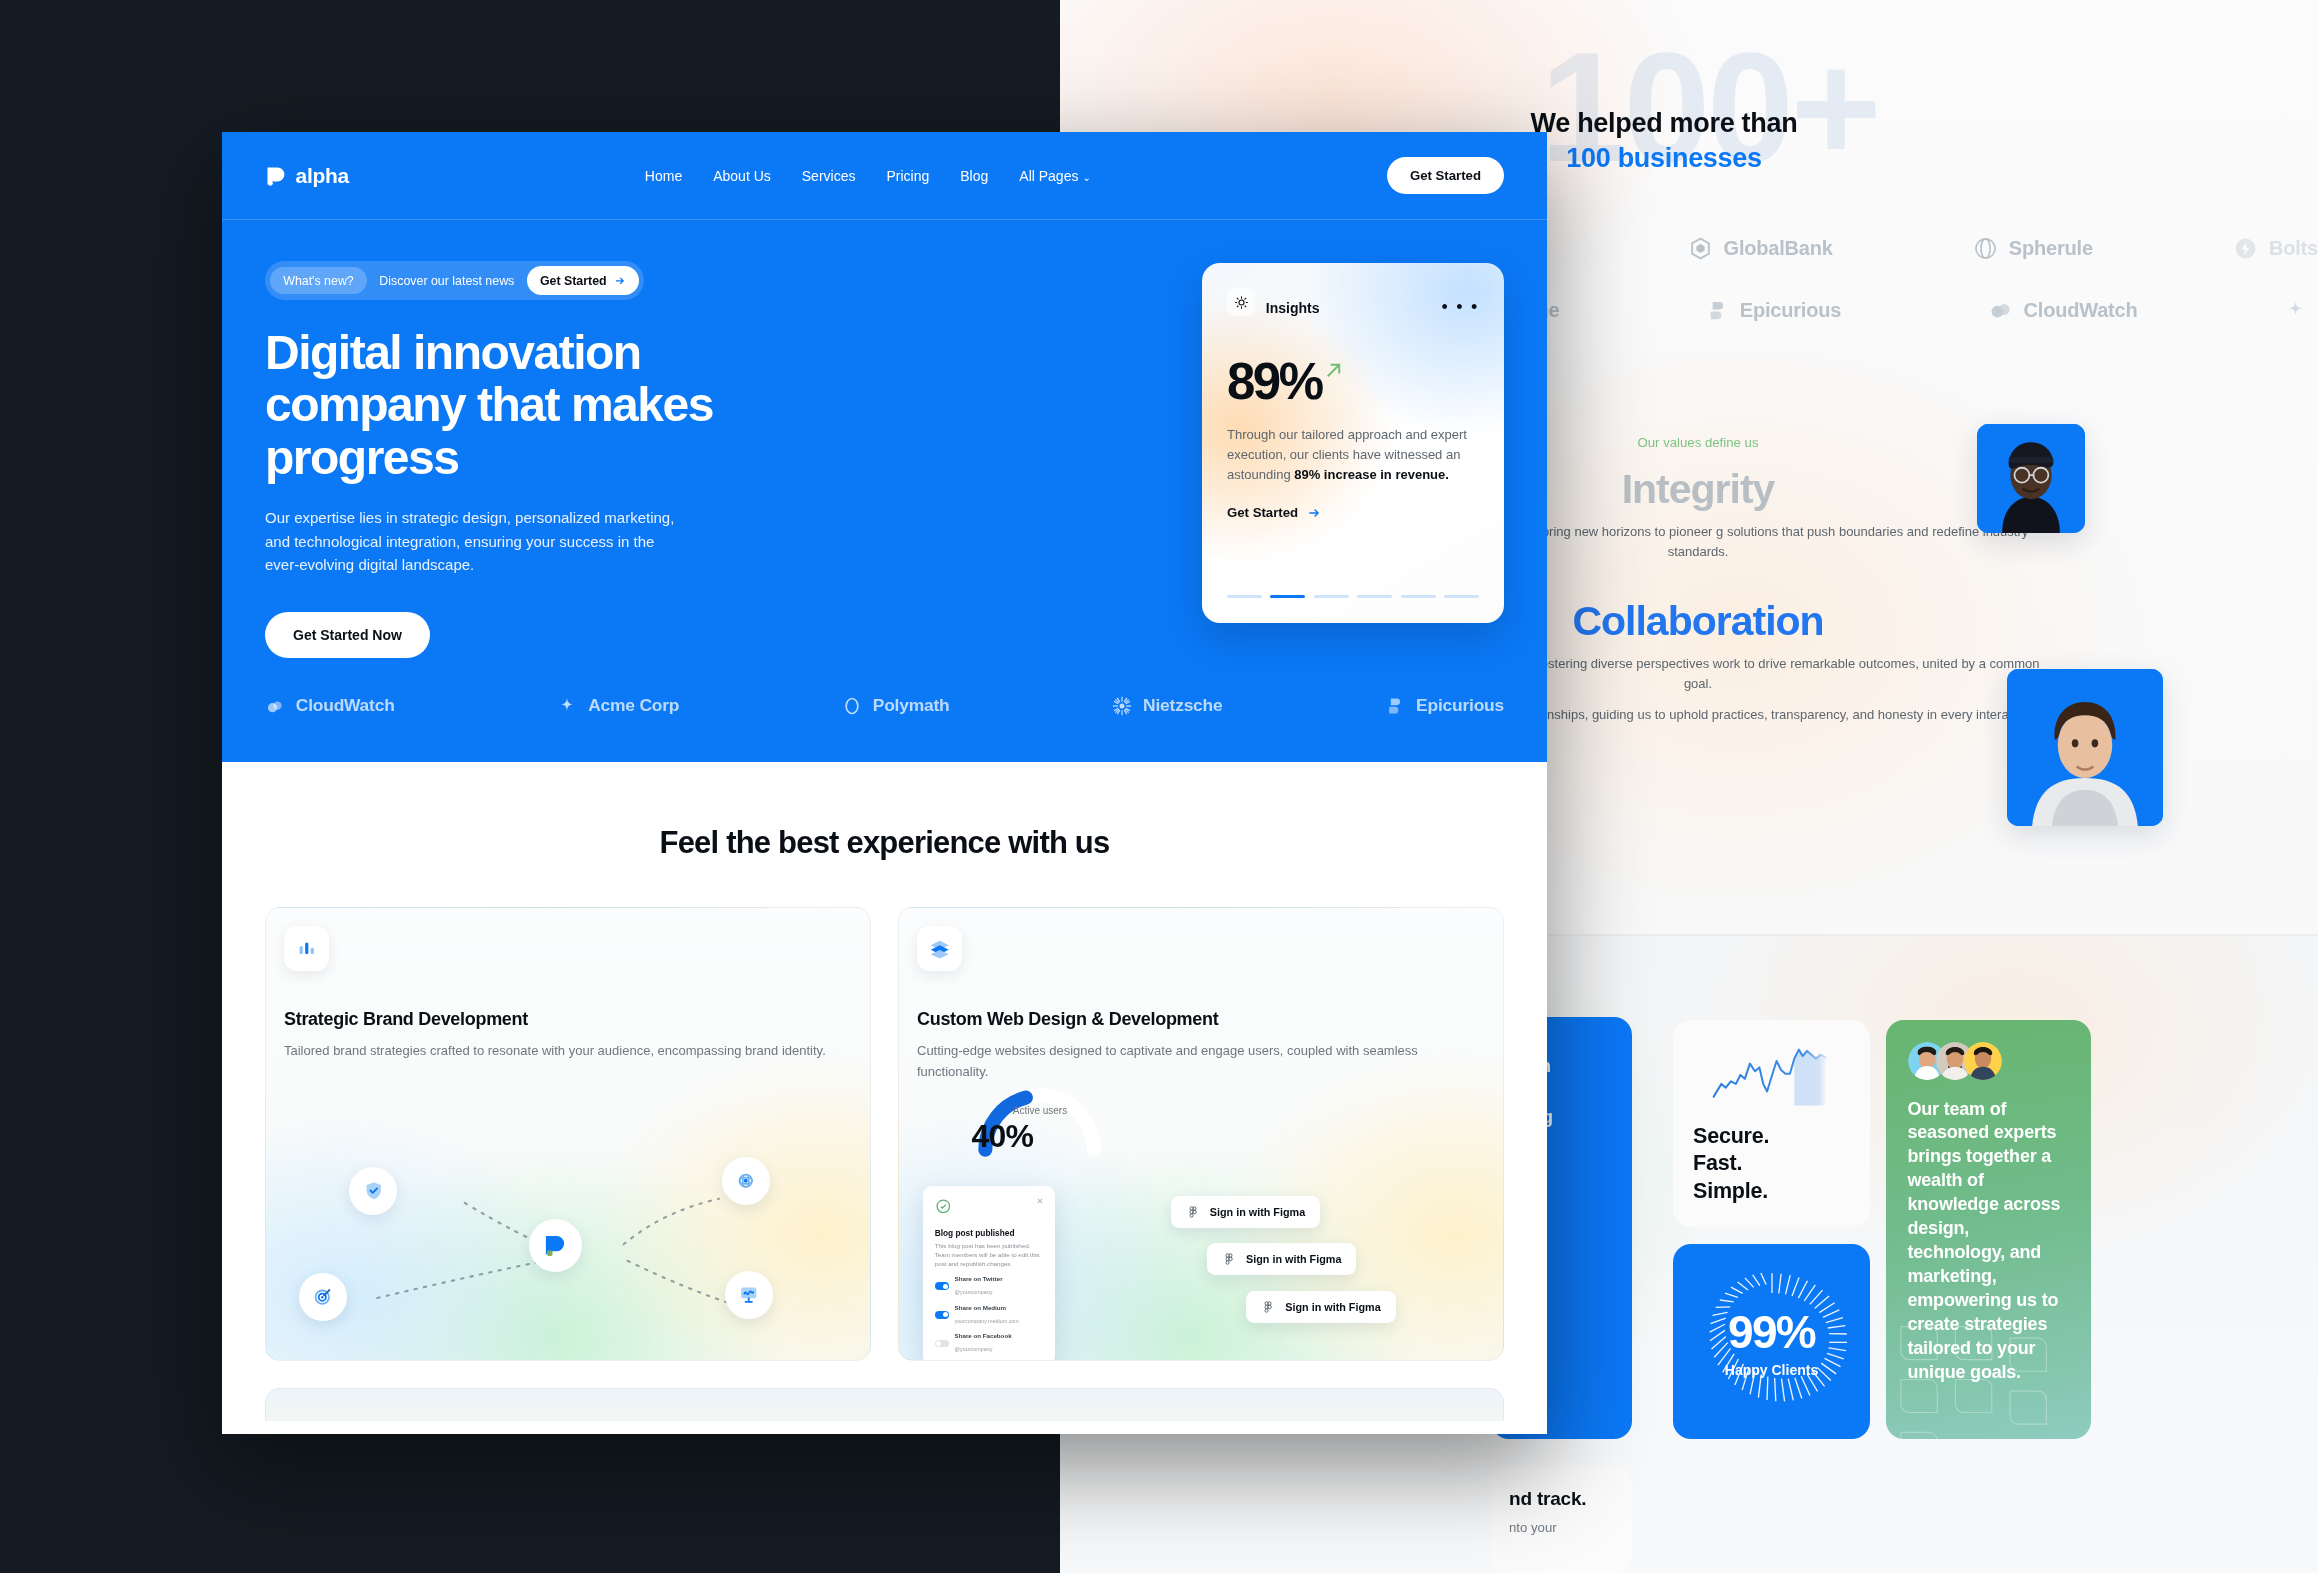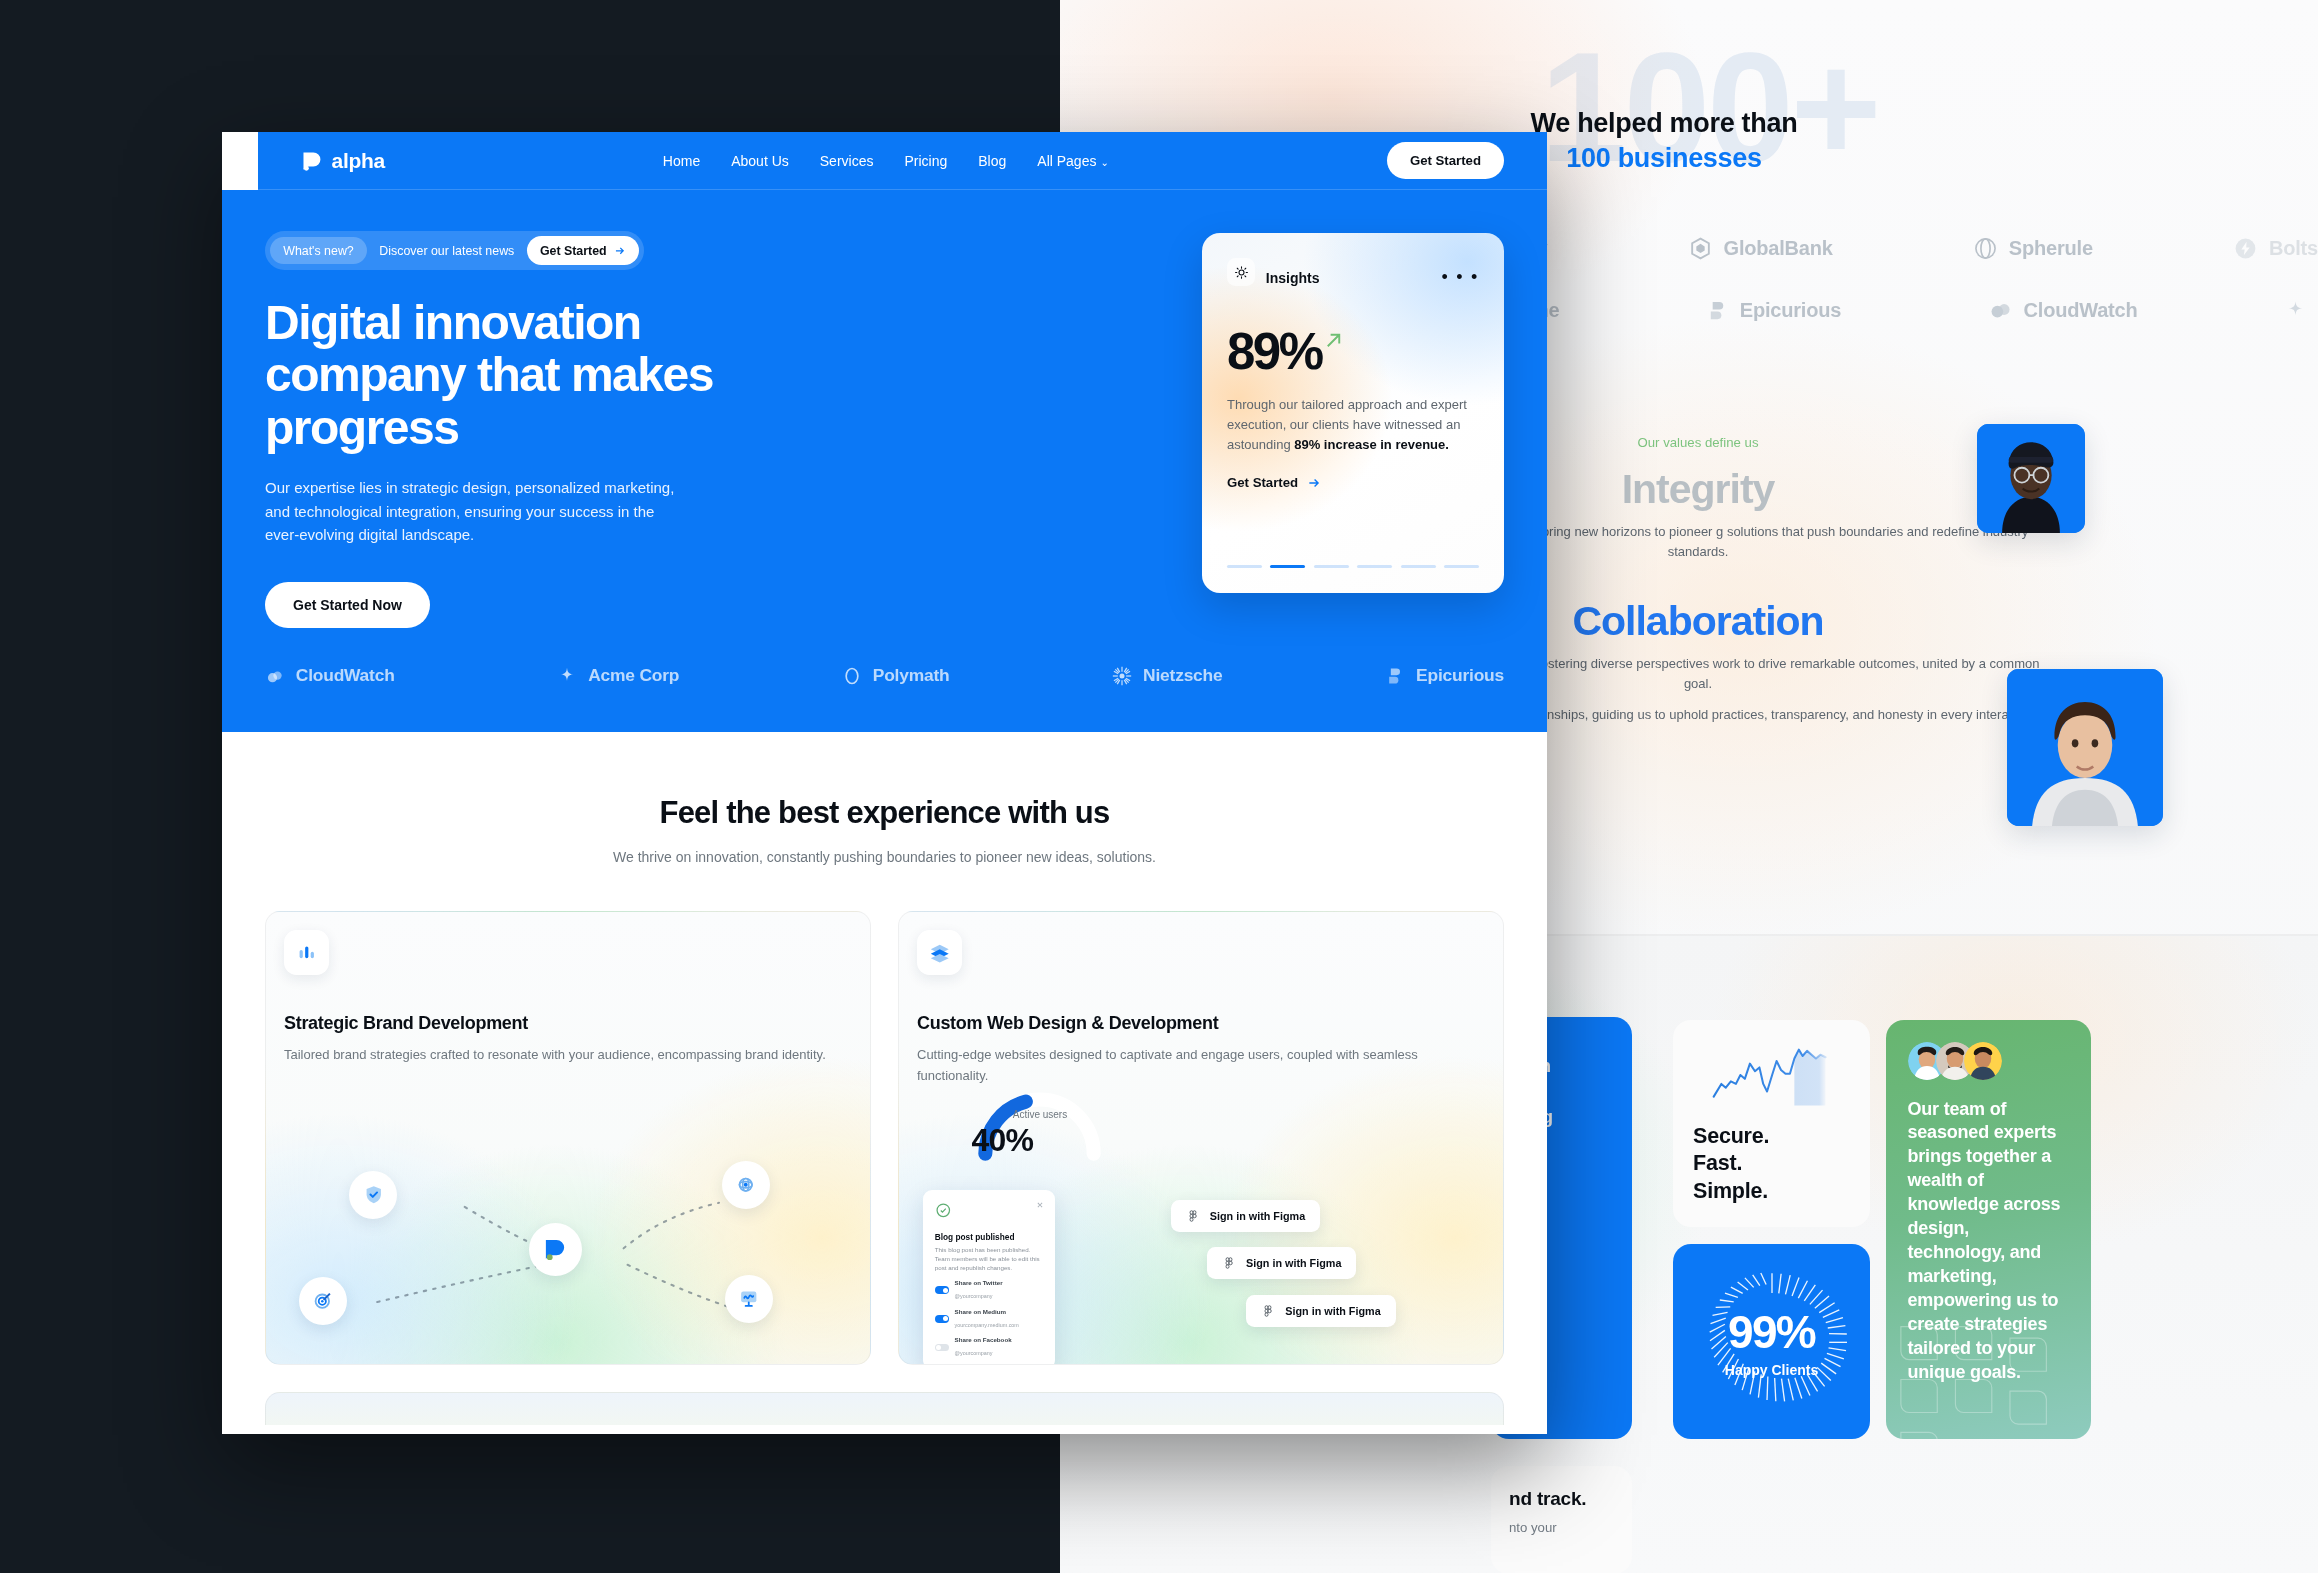--- a/index.html
+++ b/index.html
@@ -90,22 +90,22 @@
 
   
   #panel{
     position:absolute; left:222px; top:132px; width:1325px; height:1302px;
     background:#ffffff; overflow:hidden;
     box-shadow:0 33px 91px rgba(0,0,0,.45);
   }
 
   
   .nav{
-    height:58px; background:#0b78f6; display:flex; align-items:center;
-    padding:12px 43px; border-bottom:0.8px solid rgba(255,255,255,.18);margin-left:36px;
+    height:88px; background:#0b78f6; display:flex; align-items:center;
+    padding:12px 43px; border-bottom:0.8px solid rgba(255,255,255,.18);
   }
   .brand{ display:flex; align-items:center; gap:9px; }
   .brand-name{ color:#fff; font-size:21px; font-weight:700; letter-spacing:-0.3px;}
   .nav-links{ display:flex; align-items:center; gap:31px; margin-left:auto; margin-right:auto;}
   .nav-link{ color:#fff; font-size:14px; font-weight:500; white-space:nowrap; cursor:pointer;}
   .nav-link .chev{ font-size:10px; margin-left:4.1px; }
   .nav-cta{
     background:#fff; color:#0a0f16; font-size:13.2px; font-weight:600;
     padding:10.8px 23px; border-radius:827px; border:none; cursor:pointer; white-space:nowrap;
   }
@@ -603,21 +603,20 @@
             <path d="M7 3h7a4 4 0 0 1 0 8H7z"></path>
             <path d="M5 13h7a4 4 0 0 1 0 8H5z" opacity=".8"></path>
           </svg>
         <span>Epicurious</span>
       </div>
     </div>
   </div>
 
   <div class="wsec">
     <div class="wsec-h">Feel the best experience with us</div>
-    <div class="wsec-p">We thrive on innovation, constantly pushing boundaries to pioneer new ideas, solutions.</div>
 
     <div class="cards">
 
       <div class="fcard">
         <div class="fcard-pad">
           <div class="ficon">
             <svg width="21.5" height="21.5" viewBox="0 0 24 24">
               <rect x="4" y="9" width="3.6" height="9" rx="1.8" fill="#8cc2f8"></rect>
               <rect x="10.2" y="5" width="3.6" height="13" rx="1.8" fill="#0b78f6"></rect>
               <rect x="16.4" y="11" width="3.6" height="7" rx="1.8" fill="#8cc2f8"></rect>

